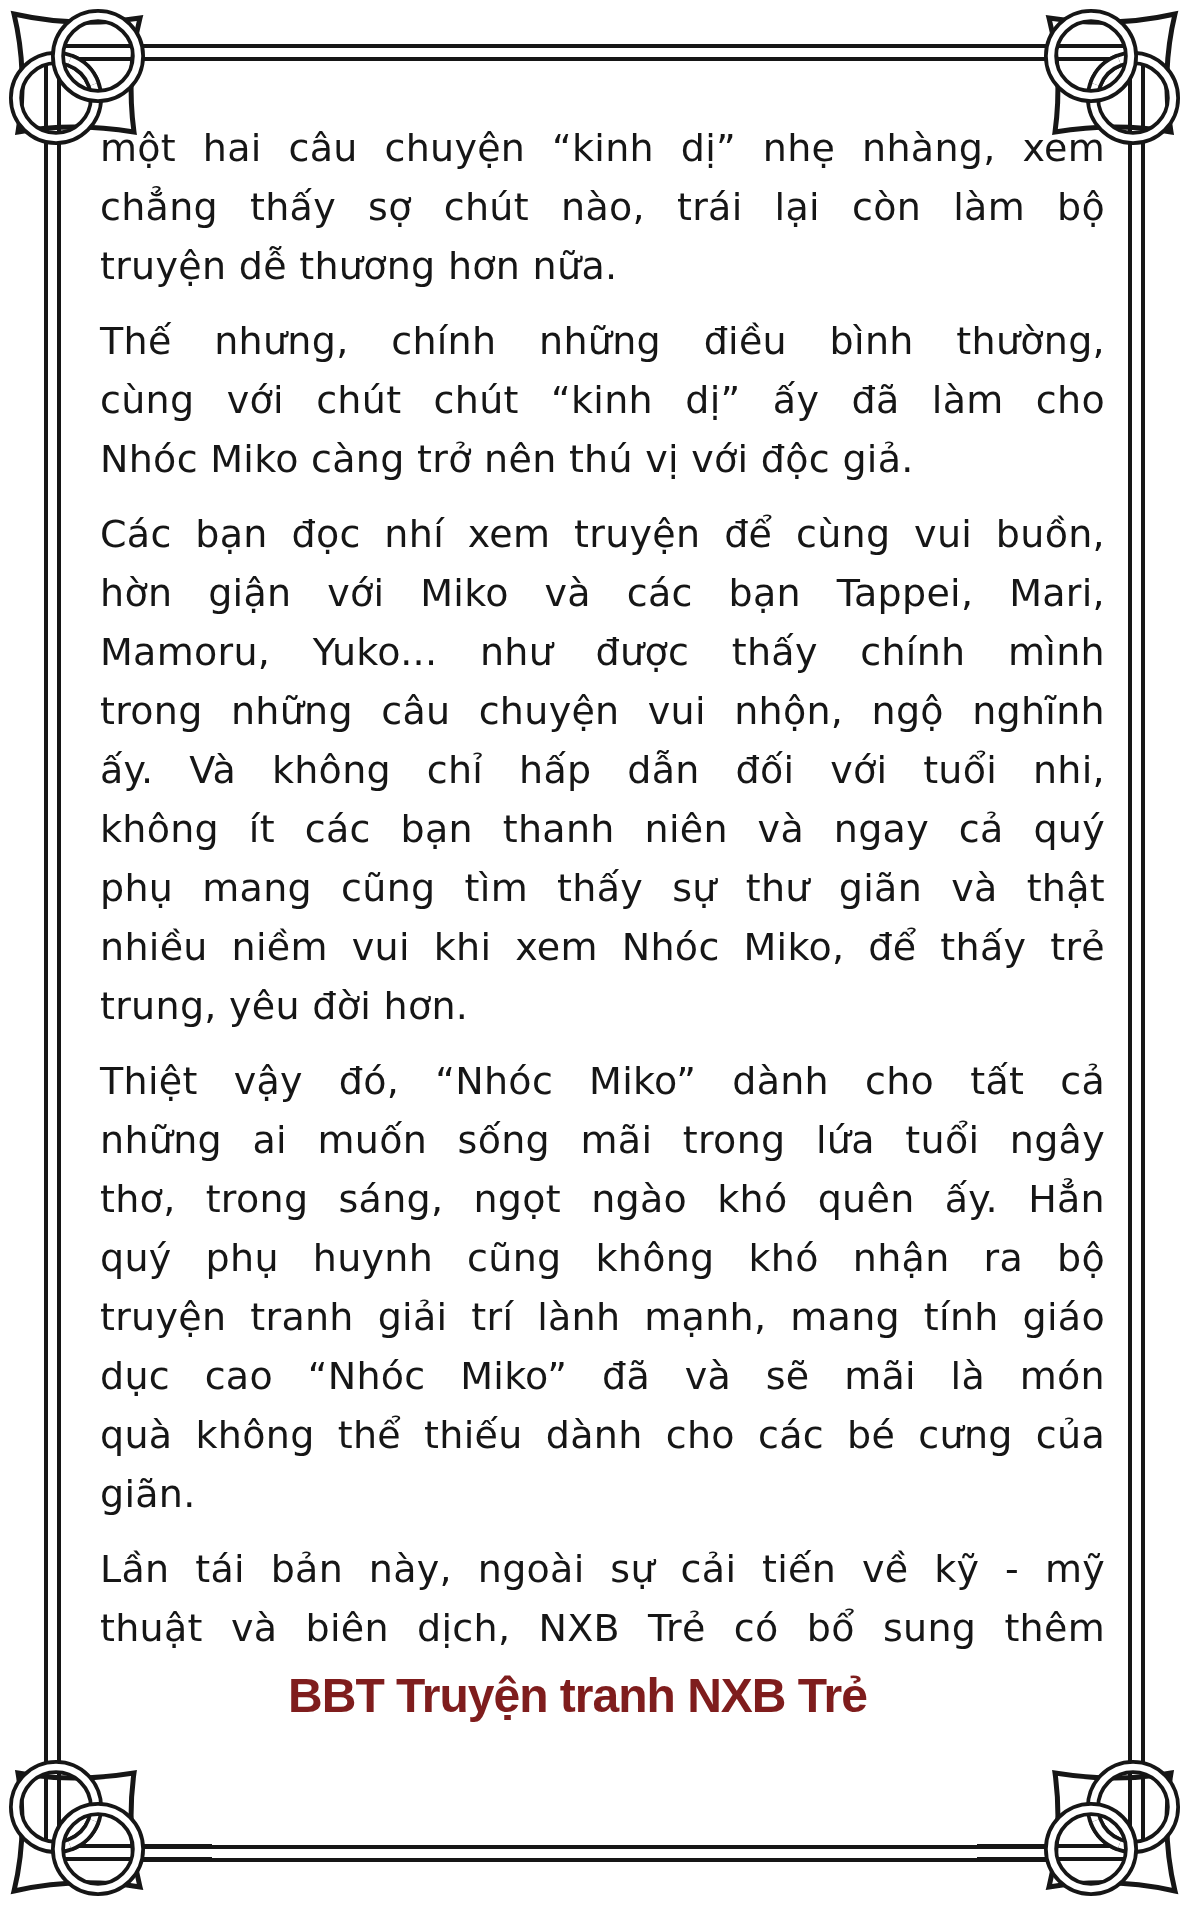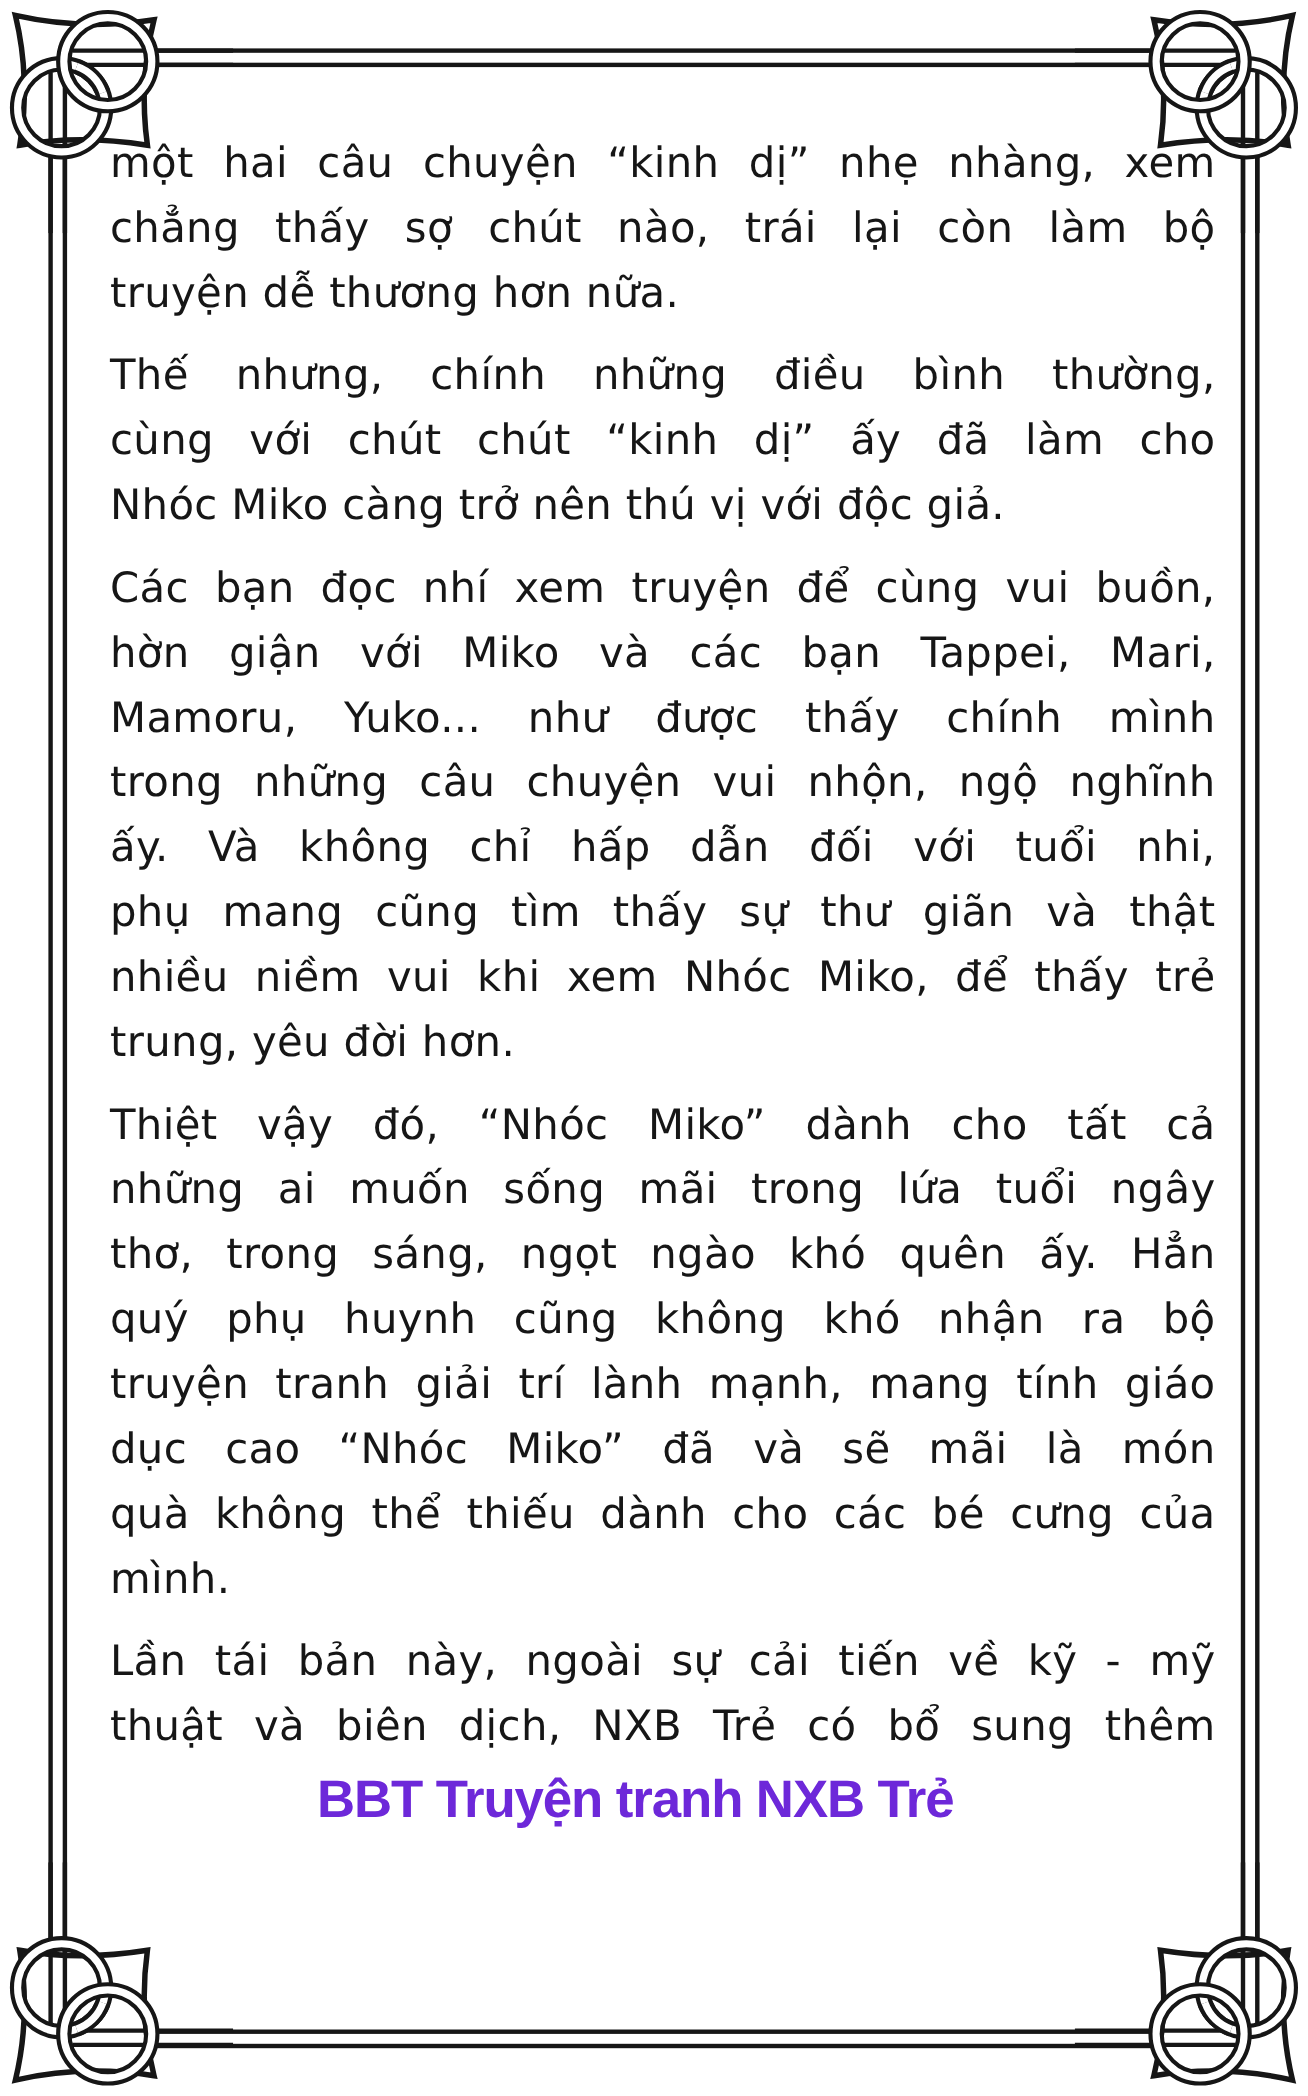--- a/index.html
+++ b/index.html
@@ -42,21 +42,21 @@
   .line { text-align:justify; text-align-last:justify; white-space:normal; }
   .line.last { text-align-last:left; }
 
   .signature {
     margin-top:14px;
     font-family:"Liberation Sans", sans-serif;
     font-weight:bold;
     font-size:48px; line-height:44px; letter-spacing:-1px;
     text-align:center;
     padding-right:50px; box-sizing:border-box;
-    color:#6d28d9;
+    color:#7f1d1d;
   }
 </style>
 </head>
 <body>
 
 <div class="page">
 
   <svg width="0" height="0" style="position:absolute" aria-hidden="true">
     <defs>
       <g id="knot" stroke-linejoin="miter">
@@ -119,34 +119,35 @@
       <div class="line">cùng với chút chút “kinh dị” ấy đã làm cho</div>
       <div class="line last">Nhóc Miko càng trở nên thú vị với độc giả.</div>
     </div>
 
     <div class="para">
       <div class="line">Các bạn đọc nhí xem truyện để cùng vui buồn,</div>
       <div class="line">hờn giận với Miko và các bạn Tappei, Mari,</div>
       <div class="line">Mamoru, Yuko... như được thấy chính mình</div>
       <div class="line">trong những câu chuyện vui nhộn, ngộ nghĩnh</div>
       <div class="line">ấy. Và không chỉ hấp dẫn đối với tuổi nhi,</div>
+      <div class="line">không ít các bạn thanh niên và ngay cả quý</div>
       <div class="line">phụ mang cũng tìm thấy sự thư giãn và thật</div>
       <div class="line">nhiều niềm vui khi xem Nhóc Miko, để thấy trẻ</div>
       <div class="line last">trung, yêu đời hơn.</div>
     </div>
 
     <div class="para">
       <div class="line">Thiệt vậy đó, “Nhóc Miko” dành cho tất cả</div>
       <div class="line">những ai muốn sống mãi trong lứa tuổi ngây</div>
       <div class="line">thơ, trong sáng, ngọt ngào khó quên ấy. Hẳn</div>
       <div class="line">quý phụ huynh cũng không khó nhận ra bộ</div>
       <div class="line">truyện tranh giải trí lành mạnh, mang tính giáo</div>
       <div class="line">dục cao “Nhóc Miko” đã và sẽ mãi là món</div>
       <div class="line">quà không thể thiếu dành cho các bé cưng của</div>
-      <div class="line last">mình.</div>
+      <div class="line last">giãn.</div>
     </div>
 
     <div class="para">
       <div class="line">Lần tái bản này, ngoài sự cải tiến về kỹ - mỹ</div>
       <div class="line">thuật và biên dịch, NXB Trẻ có bổ sung thêm</div>
     </div>
 
 
     <div class="signature">BBT Truyện tranh NXB Trẻ</div>
   </div>

